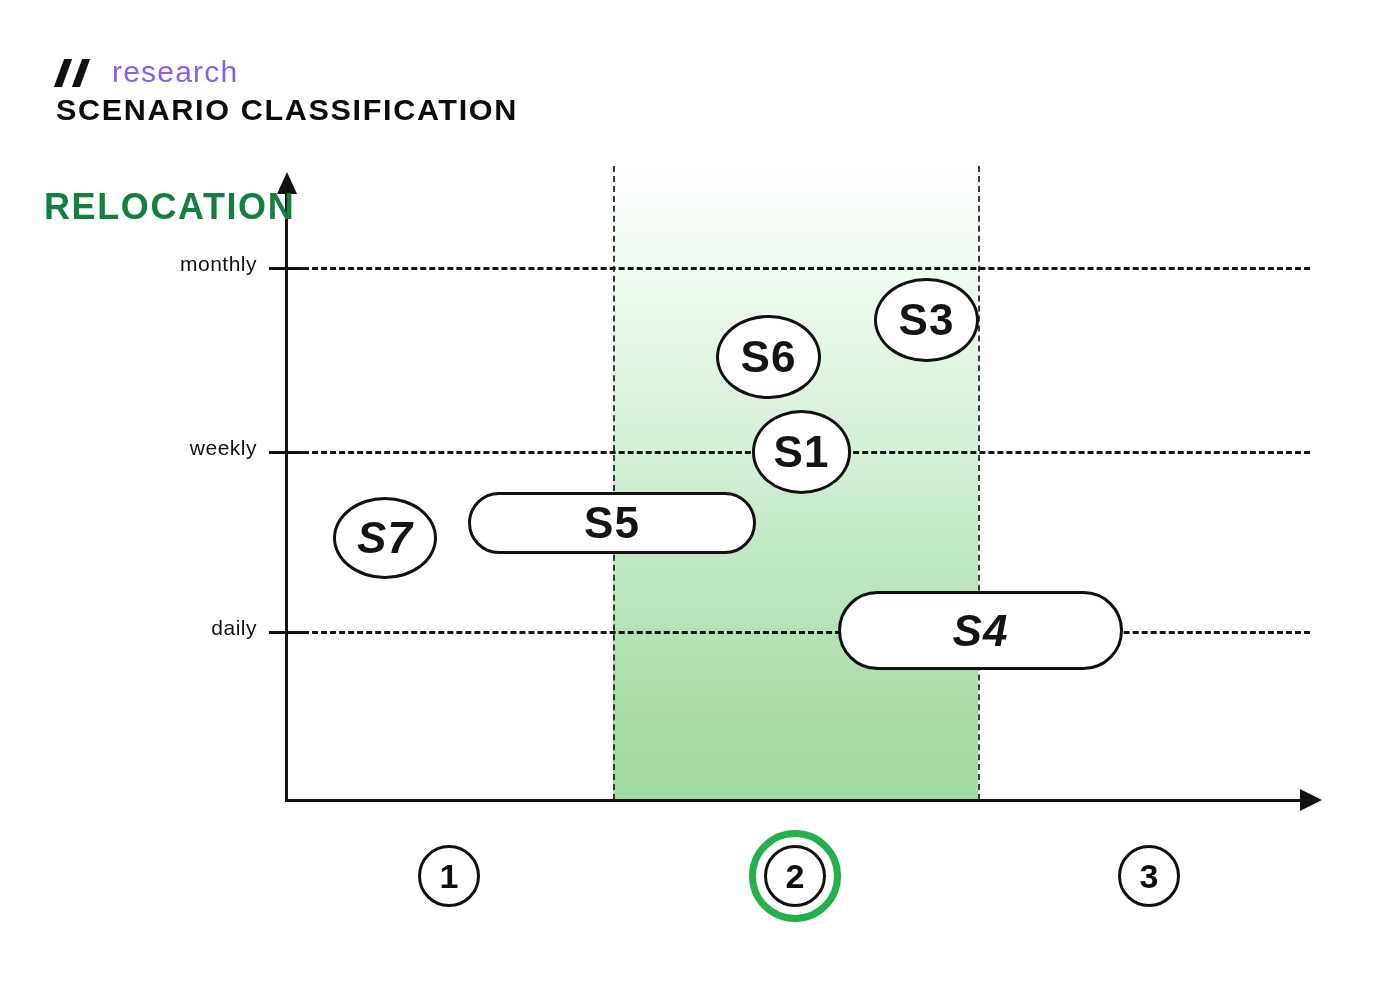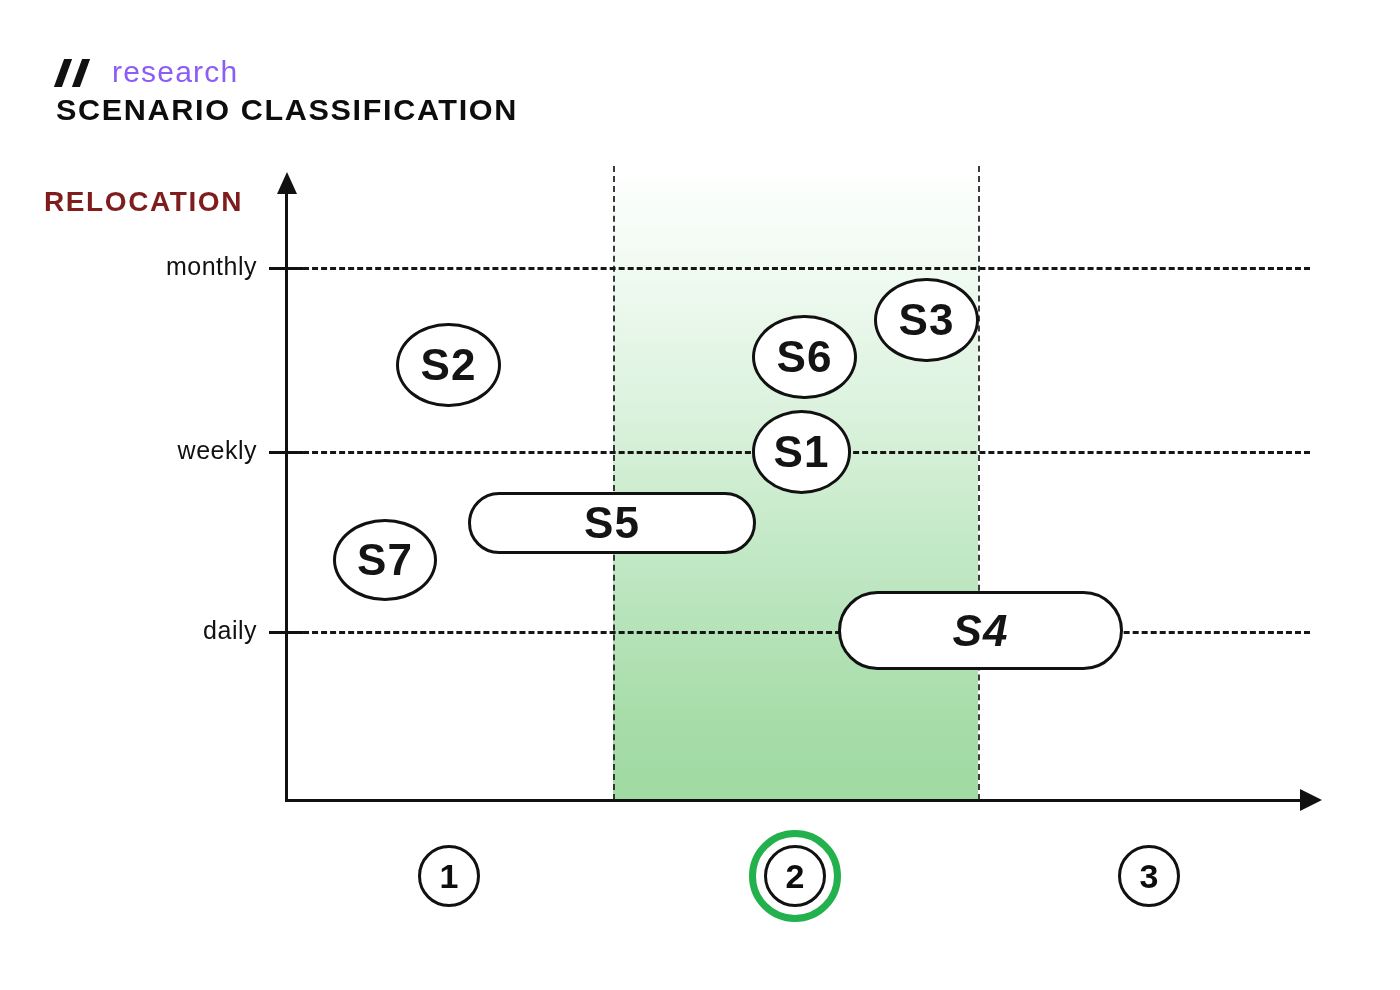--- a/index.html
+++ b/index.html
@@ -146,35 +146,35 @@
     position: absolute;
     left: 285px;
     width: 1025px;
     height: 0;
     border-top: 3px dashed #161616;
   }
   .tick-label {
     position: absolute;
     right: 1143px;      
     text-align: right;
-    font-size: 25px;
+    font-size: 21px;
     color: #111111;
     letter-spacing: .5px;
     white-space: nowrap;
   }
 
   
   #y-title {
     position: absolute;
     left: 44px;
     top: 186px;
-    font-size: 28px;
+    font-size: 36px;
     font-weight: 700;
     letter-spacing: 1.6px;
-    color: #7f1d1d;
+    color: #15803d;
     text-transform: uppercase;
     text-align: center;
   }
   #x-title {
     position: absolute;
     left: 46px;
     top: 857px;
     font-size: 30px;
     font-weight: 700;
     letter-spacing: 1.6px;
@@ -266,29 +266,28 @@
     <div class="tick-label" style="top:436px">weekly</div>
     <div class="tick-label" style="top:616px">daily</div>
 
     <div id="y-axis"></div>
     <div id="y-arrow"></div>
     <div id="x-axis"></div>
     <div id="x-arrow"></div>
 
     <div id="y-title">RELOCATION</div>
 
-    <div class="bubble" style="left:396px; top:323px; width:105px; height:84px; border-radius:52px/42px;">S2</div>
 
     <div class="bubble" style="left:874px; top:278px; width:105px; height:84px; border-radius:52px/42px;">S3</div>
 
-    <div class="bubble" style="left:752px; top:315px; width:105px; height:84px; border-radius:52px/42px;text-align:center;">S6</div>
+    <div class="bubble" style="left:716px; top:315px; width:105px; height:84px; border-radius:52px/42px;text-align:center;">S6</div>
 
     <div class="bubble" style="left:752px; top:410px; width:99px; height:84px; border-radius:50px/42px;">S1</div>
 
-    <div class="bubble" style="left:333px; top:519px; width:104px; height:82px; border-radius:52px/41px;">S7</div>
+    <div class="bubble" style="left:333px; top:497px; width:104px; height:82px; border-radius:52px/41px;font-style:italic;">S7</div>
 
     <div class="bubble" style="left:468px; top:492px; width:288px; height:62px; border-radius:39px;">S5</div>
 
     <div class="bubble" style="left:838px; top:591px; width:285px; height:79px; border-radius:40px;font-style:italic;">S4</div>
 
     <div class="level-wrap" style="left:403px; top:830px;">
       <div class="level">1</div>
     </div>
 
     <div class="level-wrap" style="left:749px; top:830px;">

